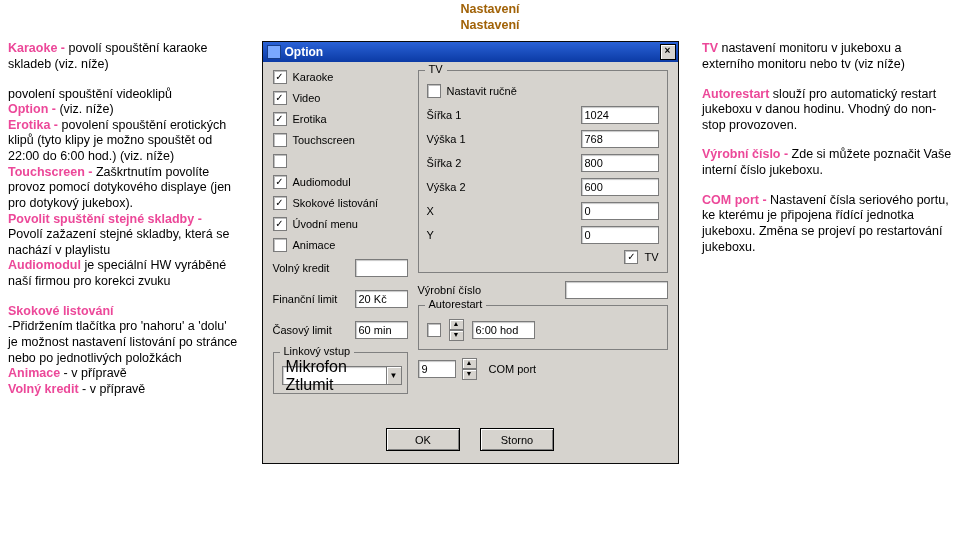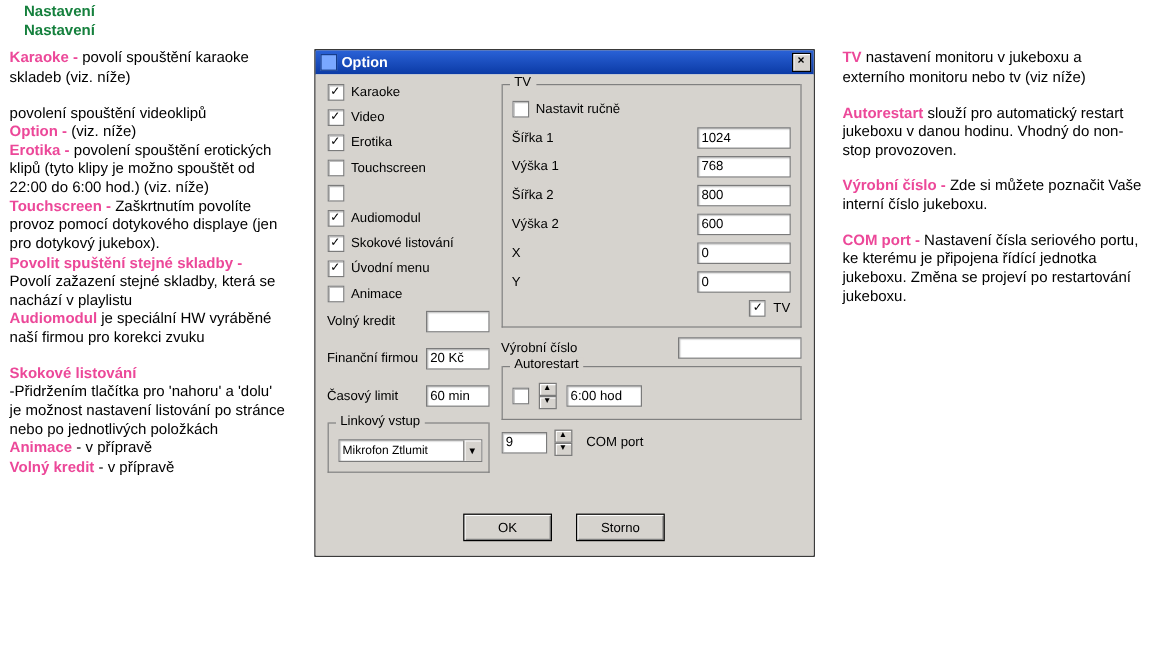--- a/index.html
+++ b/index.html
@@ -7,22 +7,23 @@
       font-family: "Trebuchet MS", "Segoe UI", Arial, sans-serif;
       font-size: 12.5px;
       color: #000;
       background: #fff;
       width: 960px;
     }
     .page {
       width: 960px;
     }
     .top-title {
+      text-align: center;
       font-weight: 700;
-      color: #15803d;
+      color: #a16207;
       line-height: 1.25;
       padding-top: 2px;
       padding-left: 20px;
     }
 
     .cols {
       display: grid;
       grid-template-columns: 230px 1fr 250px;
       gap: 12px;
       align-items: start;
@@ -146,21 +147,21 @@
 
     .select {
       display: flex;
       background: #fff;
       border: 1px solid #7b7b7b;
       box-shadow: inset 1px 1px 1px #c7c7c7;
       height: 17px;
       width: 110px;
       align-items: stretch;
     }
-    .select .val { flex:1; padding: 0 3px; font-size: 10px; display:flex; align-items:center; }
+    .select .val { flex:1; padding: 0 3px; font-size: 16px; display:flex; align-items:center; }
     .select .dd {
       width: 14px;
       background: #d6d3ce;
       border-left: 1px solid #7b7b7b;
       box-shadow: inset 1px 1px 0 #fff;
       display:flex; align-items:center; justify-content:center;
       font-size: 8px;
       cursor: pointer;
     }
 
@@ -252,21 +253,21 @@
               <div class="chk">
                   <span class="cb"></span>
                   <span>Animace</span>
                 </div>
 
               <div class="form-row">
                 <span class="lbl">Volný kredit</span>
                 <span class="txt" style="width:45px"></span>
               </div>
               <div class="form-row">
-                <span class="lbl">Finanční firmou</span>
+                <span class="lbl">Finanční limit</span>
                 <span class="txt" style="width:45px">20 Kč</span>
               </div>
               <div class="form-row">
                 <span class="lbl">Časový limit</span>
                 <span class="txt" style="width:45px">60 min</span>
               </div>
 
               <div class="group">
                 <span class="legend">Linkový vstup</span>
                 <div class="select" style="width:118px">

